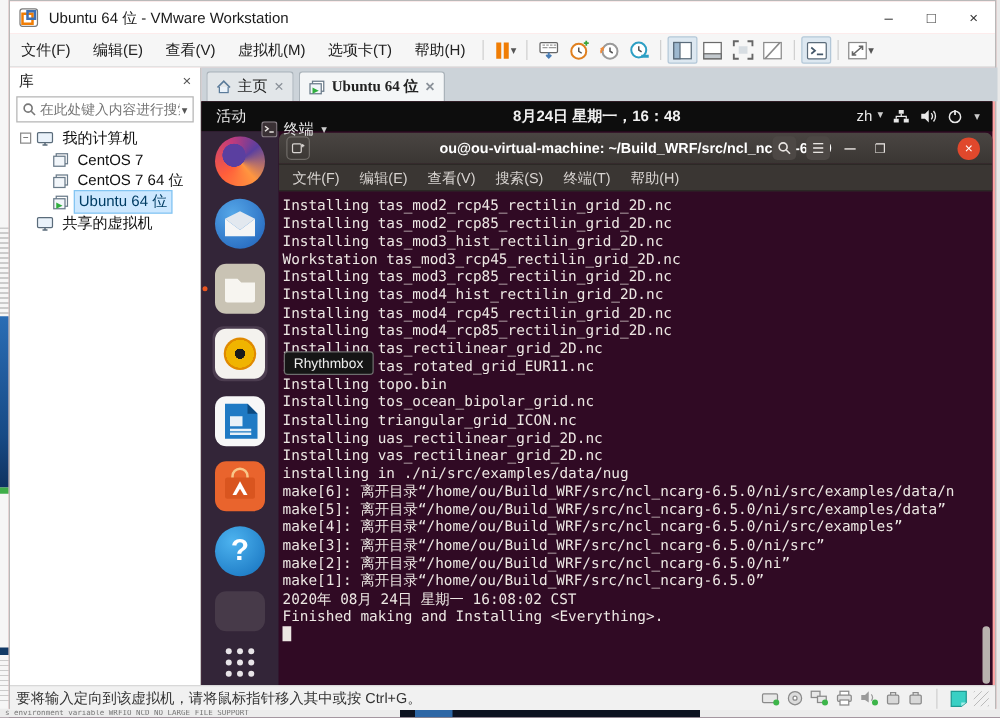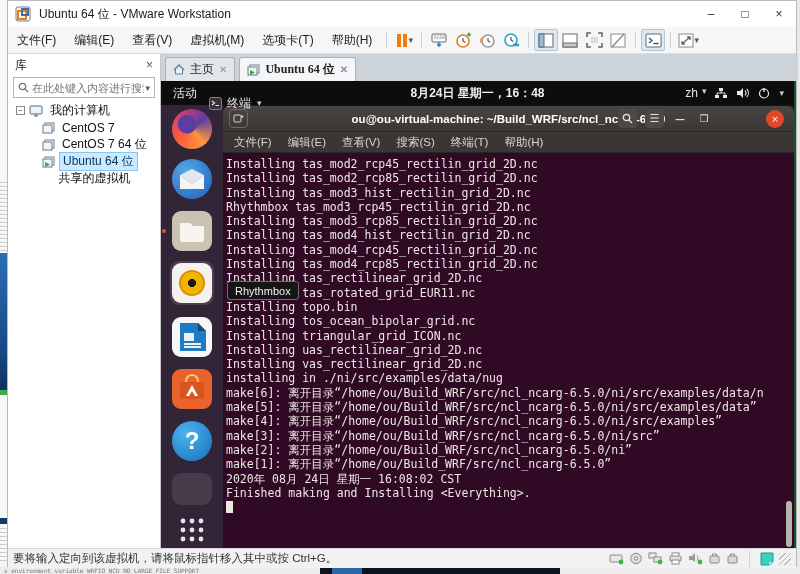--- a/index.html
+++ b/index.html
@@ -7,21 +7,21 @@
   body { font-family:"Liberation Sans",sans-serif; background:#e9e9e9; position:relative; overflow:hidden; }
   .abs { position:absolute; }
 
   
   #bg-left { left:0; top:0; width:7px; height:574px; background:#f6f6f6; }
   .bg-text { background:repeating-linear-gradient(#b9b9b9 0 1px, transparent 1px 4px); opacity:.7; }
   #bg-bottom { left:0; top:567px; width:800px; height:7px; background:#ececec; overflow:hidden; }
   #bg-bottom-text { font-size:6px; color:#777; line-height:7px; white-space:nowrap; padding-left:4px; font-family:"DejaVu Sans Mono",monospace; }
 
   
-  #vmw { left:7px; top:0; width:790px; height:567px; background:#14532d; border:1px solid #b9b9b9; }
+  #vmw { left:7px; top:0; width:790px; height:567px; background:#fca5a5; border:1px solid #b9b9b9; }
 
   #vmw-titlebar { left:0; top:0; width:100%; height:26px; background:#ffffff; display:flex; align-items:center; }
   #vmw-title { font-size:12px; color:#1a1a1a; margin-left:8px; }
   .wincap { width:34px; height:24px; display:flex; align-items:center; justify-content:center; color:#333; font-size:12px; }
 
   #vmw-menubar { left:0; top:26px; width:100%; height:27px; background:#f6f6f6; border-bottom:1px solid #dcdcdc; display:flex; align-items:center; font-size:12px; color:#222; }
   .menu-item { padding:4px 9px; }
   .tb-sep { width:1px; height:16px; background:#d0d0d0; margin:0 5px; }
   .tb-btn { height:22px; min-width:24px; display:flex; align-items:center; justify-content:center; border-radius:2px; }
   .tb-btn.pressed { background:#dde8f1; border:1px solid #b3c7d8; }
@@ -233,21 +233,21 @@
         <span class="tree-label">CentOS 7 64 位</span>
       </div>
       <div class="tree-row" style="padding-left:26px;">
         <svg width="13" height="12" viewBox="0 0 13 12" style="margin-right:4px;">
           <rect x="3" y="1" width="9" height="8" fill="#fff" stroke="#6a7b8a"></rect>
           <rect x="1" y="3" width="9" height="8" fill="#f2f6fa" stroke="#6a7b8a"></rect>
           <path d="M3 6l5 2.5-5 2.5z" fill="#2fae3e"></path>
         </svg>
         <span class="tree-label sel">Ubuntu 64 位</span>
       </div>
-      <div class="tree-row" style="padding-left:13px;flex-direction:column;">
+      <div class="tree-row" style="padding-left:13px;">
         <svg width="14" height="12" viewBox="0 0 14 12" style="margin-right:4px;">
           <rect x="1" y="1" width="12" height="8" rx="1" fill="#eaf2fa" stroke="#5a6b7a"></rect>
           <path d="M5 11h4M7 9v2" stroke="#5a6b7a" stroke-width="1.2"></path>
         </svg>
         <span class="tree-label">共享的虚拟机</span>
       </div>
     </div>
   </div>
 
   <div id="tabbar" class="abs">
@@ -407,21 +407,21 @@
       </div>
       <div id="term-body">
         <div>
 
             <div class="tline">Installing tas_mod2_rcp45_rectilin_grid_2D.nc</div>
 
             <div class="tline">Installing tas_mod2_rcp85_rectilin_grid_2D.nc</div>
 
             <div class="tline">Installing tas_mod3_hist_rectilin_grid_2D.nc</div>
 
-            <div class="tline">Rhythmbox tas_mod3_rcp45_rectilin_grid_2D.nc</div>
+            <div class="tline">Workstation tas_mod3_rcp45_rectilin_grid_2D.nc</div>
 
             <div class="tline">Installing tas_mod3_rcp85_rectilin_grid_2D.nc</div>
 
             <div class="tline">Installing tas_mod4_hist_rectilin_grid_2D.nc</div>
 
             <div class="tline">Installing tas_mod4_rcp45_rectilin_grid_2D.nc</div>
 
             <div class="tline">Installing tas_mod4_rcp85_rectilin_grid_2D.nc</div>
 
             <div class="tline">Installing tas_rectilinear_grid_2D.nc</div>

